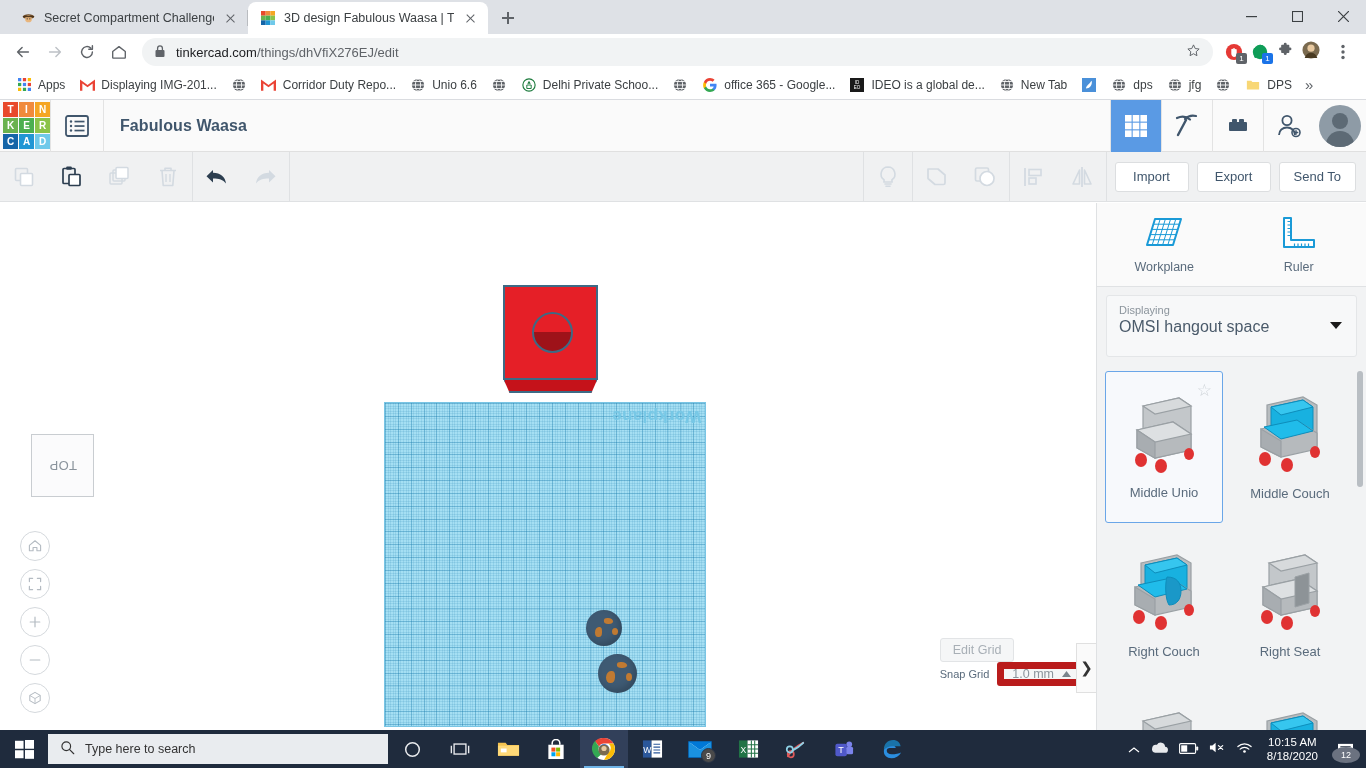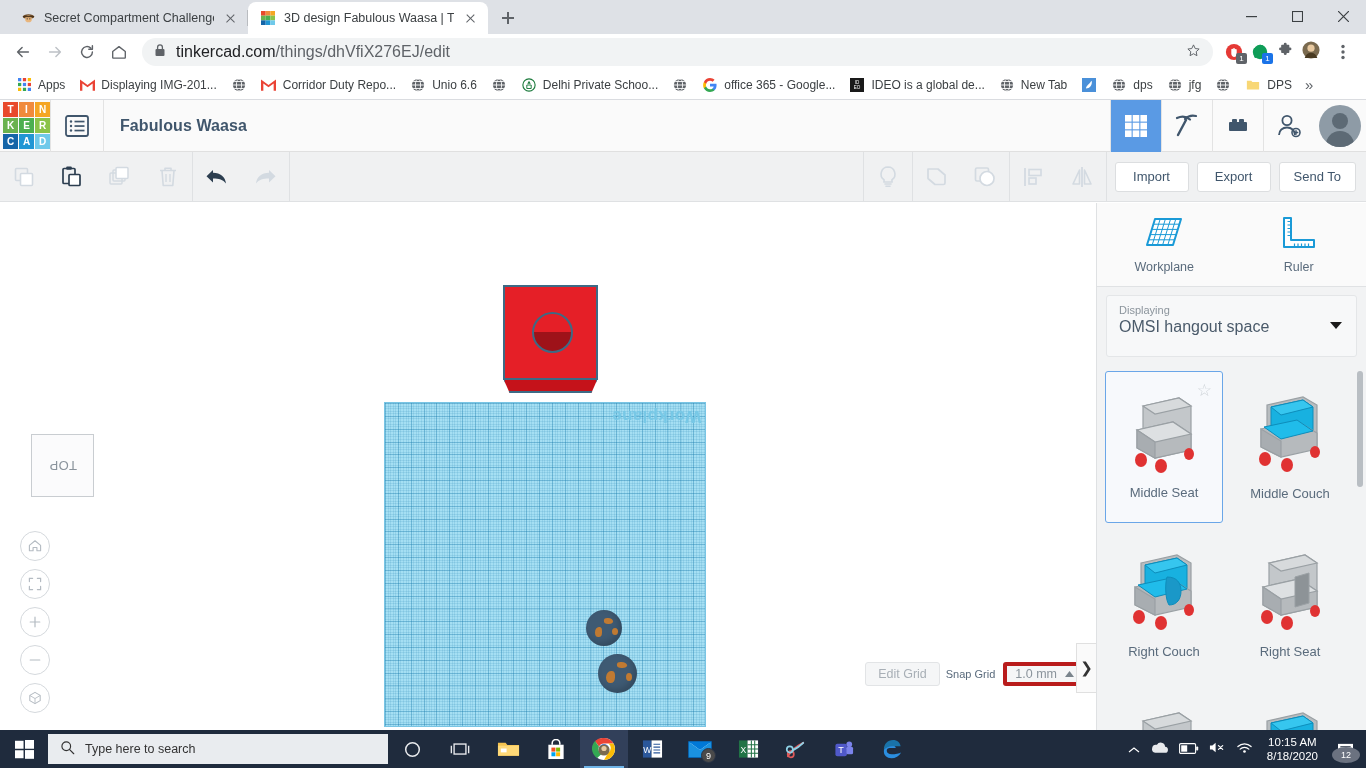--- a/index.html
+++ b/index.html
@@ -39,21 +39,21 @@
   .newtab:after { left: 13.2px; top: 8px; width: 1.6px; height: 12px; }
 
   .wincontrols { position: absolute; right: 0; top: 0; height: 34px; display: flex; }
   .wc { width: 46px; height: 32px; display: flex; align-items: center; justify-content: center; color: #3c4043; font-size: 11px; }
   .wc svg { display: block; }
 
   .toolbarrow { height: 36px; background: #ffffff; display: flex; align-items: center; padding: 0 8px; gap: 2px; }
   .navbtn { width: 30px; height: 30px; display: flex; align-items: center; justify-content: center; border-radius: 50%; }
   .omnibox {
     flex: 1; height: 28px; background: #f1f3f4; border-radius: 14px; display: flex; align-items: center;
-    padding: 0 12px; gap: 10px; margin: 0 6px; font-size: 16px; color: #202124;
+    padding: 0 12px; gap: 10px; margin: 0 6px; font-size: 13px; color: #202124;
   }
   .omnibox .url { color: #5f6368; }
   .omnibox .url b { color: #202124; font-weight: 400; }
   .ext-icons { display: flex; align-items: center; gap: 8px; padding-left: 4px; }
   .badge-ico { position: relative; width: 18px; height: 18px; }
   .badge-ico .bdg {
     position: absolute; right: -4px; bottom: -3px; min-width: 11px; height: 11px; border-radius: 2px;
     font-size: 8px; line-height: 11px; text-align: center; color: #fff; padding: 0 1px;
   }
 
@@ -122,25 +122,25 @@
 
   .redbox { position: absolute; left: 503px; top: 82px; width: 95px; height: 108px; }
   .redbox .face { position: absolute; left: 0; top: 0; width: 95px; height: 95px; background: #e51f27; border: 2px solid #3d6a85; }
   .redbox .bottom { position: absolute; left: 0; top: 93px; width: 95px; height: 15px; background: #c5121a; border: 2px solid #3d6a85; border-top: none;
      clip-path: polygon(0 0, 100% 0, 93% 100%, 7% 100%); }
   .redbox .hole { position: absolute; left: 29px; top: 27px; width: 41px; height: 41px; border-radius: 50%; border: 2px solid #3d6a85; background: linear-gradient(to bottom, #e51f27 0 48%, #9e1219 48% 100%); }
 
   .globe { position: absolute; border-radius: 50%; background: #3e5a73; overflow: hidden; box-shadow: inset -3px -3px 6px rgba(0,0,0,.18); }
   .globe i { position: absolute; background: #c07a32; display: block; }
 
-  .gridctl { position: absolute; right: 10px; bottom: 44px; display: flex; align-items: flex-start; gap: 6px; }
+  .gridctl { position: absolute; right: 10px; bottom: 44px; display: flex; flex-direction: column; align-items: flex-start; }
   .editgrid { height: 24px; padding: 0 12px; border: 1px solid #e2e4e6; background: #f5f6f7; border-radius: 3px; font-size: 12.5px; color: #a8afb6; display: flex; align-items: center; }
   .snaprow { display: flex; align-items: center; gap: 8px; }
   .snaplabel { font-size: 11px; color: #5a6b7c; }
-  .snapsel { height: 24px; padding: 0 8px; border: 4px solid #b91c1c; background: #f5f6f7; border-radius: 3px; font-size: 12.5px; color: #8b949c; display: flex; align-items: center; gap: 8px; }
+  .snapsel { height: 24px; padding: 0 8px; border: 7px solid #b91c1c; background: #f5f6f7; border-radius: 3px; font-size: 12.5px; color: #8b949c; display: flex; align-items: center; gap: 8px; }
 
   .panel-toggle {
     position: absolute; right: 270px; top: 440px; width: 20px; height: 50px;
     background: #fafafa; border: 1px solid #e0e0e0; border-right: none;
     display: flex; align-items: center; justify-content: center; font-size: 15px; color: #333; z-index: 5;
   }
 
   
   .rpanel { position: absolute; right: 0; top: 0; width: 270px; bottom: 0; background: #f2f3f4; border-left: 1px solid #dfe1e3; }
   .rp-tools { height: 84px; background: #fafafa; border-bottom: 1px solid #e0e2e4; display: flex; }
@@ -739,21 +739,21 @@
                   <path d="M22 16 L58 8 L70 16 L70 60 L34 68 L22 60 Z" fill="#c3c7ca" stroke="#9aa0a4" stroke-width="1.2"></path>
                   <path d="M22 16 L58 8 L70 16 L34 24 Z" fill="#d7dadc" stroke="#9aa0a4" stroke-width="1.2"></path>
                   <path d="M16 40 L52 32 L70 44 L70 60 L34 68 L16 58 Z" fill="#b6babd" stroke="#9aa0a4" stroke-width="1.2"></path>
                   <path d="M16 40 L52 32 L70 44 L34 52 Z" fill="#dde0e2" stroke="#9aa0a4" stroke-width="1.2"></path>
                   <path d="M16 40 L34 52 L34 68 L16 58 Z" fill="#a8adb1" stroke="#9aa0a4" stroke-width="1.2"></path>
                   <ellipse cx="20" cy="70" rx="6" ry="7" fill="#e03232"></ellipse>
                   <ellipse cx="40" cy="76" rx="6" ry="7" fill="#e03232"></ellipse>
                   <ellipse cx="68" cy="64" rx="5" ry="6" fill="#e03232"></ellipse>
                 </svg>
               </span>
-              <span class="label">Middle Seat</span>
+              <span class="label">Middle Unio</span>
             </div>
             <div class="shapecell">
               <span class="shape-svg">
                 <svg width="86" height="88" viewBox="0 0 86 88">
                   <path d="M20 16 L56 8 L70 16 L70 58 L34 66 L20 58 Z" fill="#b8bcbf" stroke="#9aa0a4" stroke-width="1.2"></path>
                   <path d="M24 18 L56 11 L66 18 L66 50 L34 58 L24 50 Z" fill="#18b1e0" stroke="#0d8dbb" stroke-width="1"></path>
                   <path d="M24 18 L56 11 L66 18 L34 26 Z" fill="#36c6ef" stroke="#0d8dbb" stroke-width="1"></path>
                   <path d="M14 40 L50 32 L70 44 L70 60 L34 68 L14 58 Z" fill="#b6babd" stroke="#9aa0a4" stroke-width="1.2"></path>
                   <path d="M17 38 L50 31 L66 42 L34 50 Z" fill="#20bcea" stroke="#0d8dbb" stroke-width="1"></path>
                   <path d="M14 40 L34 52 L34 68 L14 58 Z" fill="#a8adb1" stroke="#9aa0a4" stroke-width="1.2"></path>

